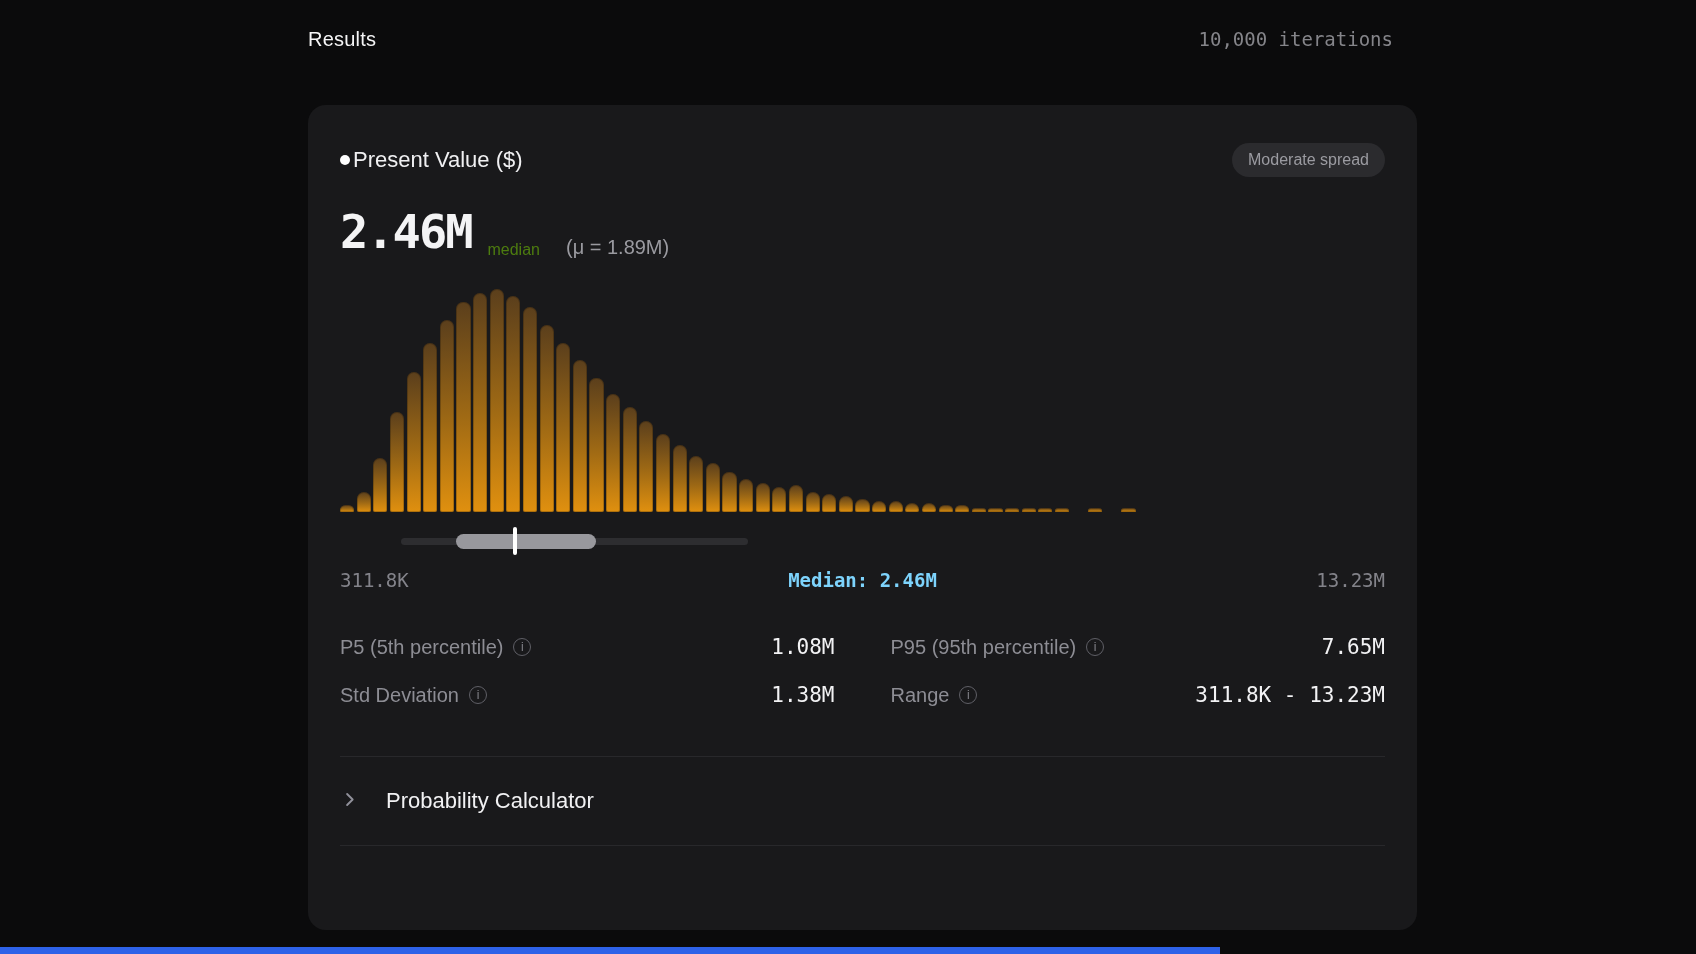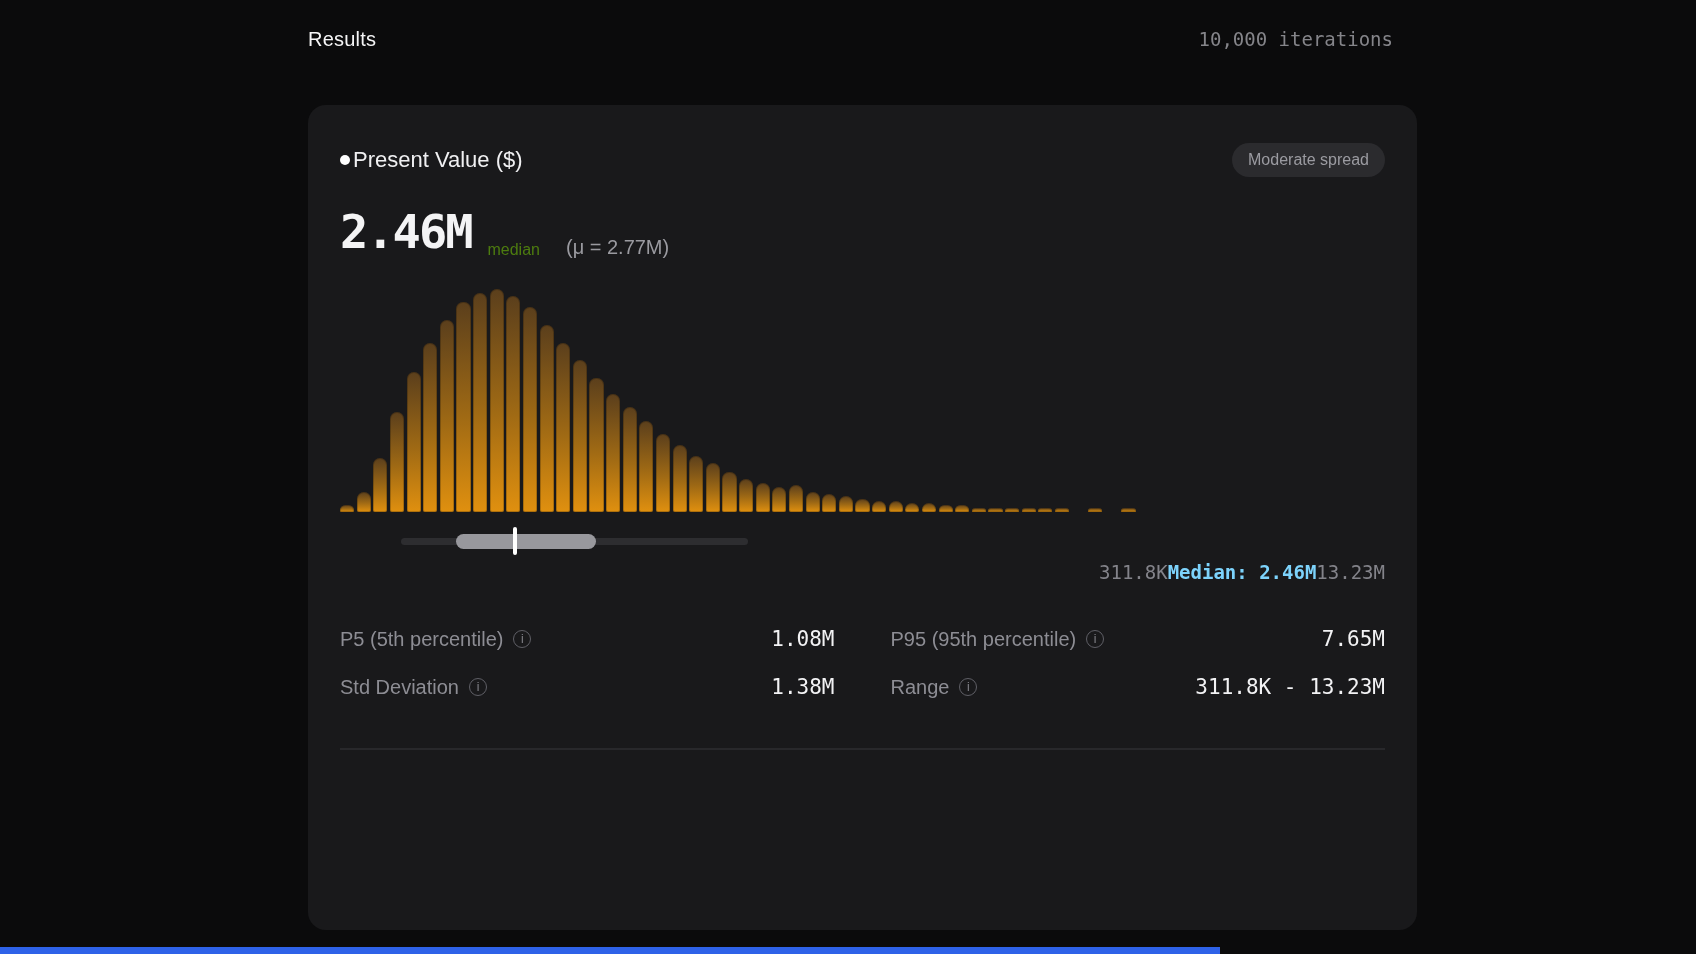--- a/index.html
+++ b/index.html
@@ -39,21 +39,21 @@
          box-shadow: inset 0 0 0 1px rgba(0,0,0,.22); }
 
   .range-strip { position:relative; height:30px; margin-top:14px; }
   .strip-track { position:absolute; top:12px; left:5.8%; width:33.2%; height:7px;
                  background:#2d2d30; border-radius:4px; }
   .strip-iqr { position:absolute; top:8px; left:11.1%; width:13.4%; height:15px;
                background:#98989d; border-radius:8px; }
   .strip-handle { position:absolute; top:1px; left:16.6%; width:4px; height:28px;
                   background:#ffffff; border-radius:2px; cursor:ew-resize; }
 
-  .axis-row { margin-top:4px; height:24px; display:flex; justify-content:flex-end; align-items:center;
+  .axis-row { margin-top:12px; height:24px; display:flex; justify-content:space-between; align-items:center;
               font-family:"DejaVu Sans Mono", monospace; font-size:19px; color:#83838a; }
   .axis-median { color:#7dd3fc; font-weight:bold; }
 
   .stats-grid { margin-top:40px; display:grid; grid-template-columns:1fr 1fr;
                 column-gap:56px; row-gap:18px; }
   .stat { display:flex; align-items:center; height:30px; }
   .stat-label { font-size:20px; color:#8d8d94; }
   .info-icon { margin-left:10px; width:18px; height:18px; border:1px solid #5f5f66; border-radius:50%;
                display:inline-flex; align-items:center; justify-content:center;
                font-size:12px; color:#83838a; cursor:default; }
@@ -83,21 +83,21 @@
 
     <div class="card-head">
       <span class="dot"></span>
       <span class="metric-title">Present Value ($)</span>
       <span class="badge">Moderate spread</span>
     </div>
 
     <div class="big-row">
       <span class="big-value">2.46M</span>
       <span class="big-sub">median</span>
-      <span class="mean-note">(μ = 2.77M)</span>
+      <span class="mean-note">(μ = 1.89M)</span>
     </div>
 
     <div class="histogram">
         <div class="bar" style="height: 3%; background: linear-gradient(rgb(91, 63, 28) 0%, rgb(160, 106, 20) 55%, rgb(224, 144, 15) 100%);"></div>
         <div class="bar" style="height: 9%; background: linear-gradient(rgb(91, 63, 28) 0%, rgb(160, 106, 20) 55%, rgb(224, 144, 15) 100%);"></div>
         <div class="bar" style="height: 24%; background: linear-gradient(rgb(91, 63, 28) 0%, rgb(160, 106, 20) 55%, rgb(224, 144, 15) 100%);"></div>
         <div class="bar" style="height: 45%; background: linear-gradient(rgb(91, 63, 28) 0%, rgb(160, 106, 20) 55%, rgb(224, 144, 15) 100%);"></div>
         <div class="bar" style="height: 63%; background: linear-gradient(rgb(91, 63, 28) 0%, rgb(160, 106, 20) 55%, rgb(224, 144, 15) 100%);"></div>
         <div class="bar" style="height: 76%; background: linear-gradient(rgb(91, 63, 28) 0%, rgb(160, 106, 20) 55%, rgb(224, 144, 15) 100%);"></div>
         <div class="bar" style="height: 86%; background: linear-gradient(rgb(91, 63, 28) 0%, rgb(160, 106, 20) 55%, rgb(224, 144, 15) 100%);"></div>
@@ -189,20 +189,28 @@
       </div>
       <div class="stat">
         <span class="stat-label">Range</span>
         <span class="info-icon">i</span>
         <span class="stat-value">311.8K - 13.23M</span>
       </div>
     </div>
 
     <div class="divider first"></div>
 
+    <div class="section-row">
+      <span>
+        <svg width="19" height="19" viewBox="0 0 24 24" fill="none" stroke="#90909a" stroke-width="2.4" stroke-linecap="round" stroke-linejoin="round">
+          <path d="M9 5l7 7-7 7"></path>
+        </svg>
+      </span>
+      <span class="section-label">Probability Calculator</span>
+    </div>
 
     <div class="divider"></div>
 
 
   </div>
 </div>
 
 <div class="bottom-bar"></div>
 
 </body></html>

